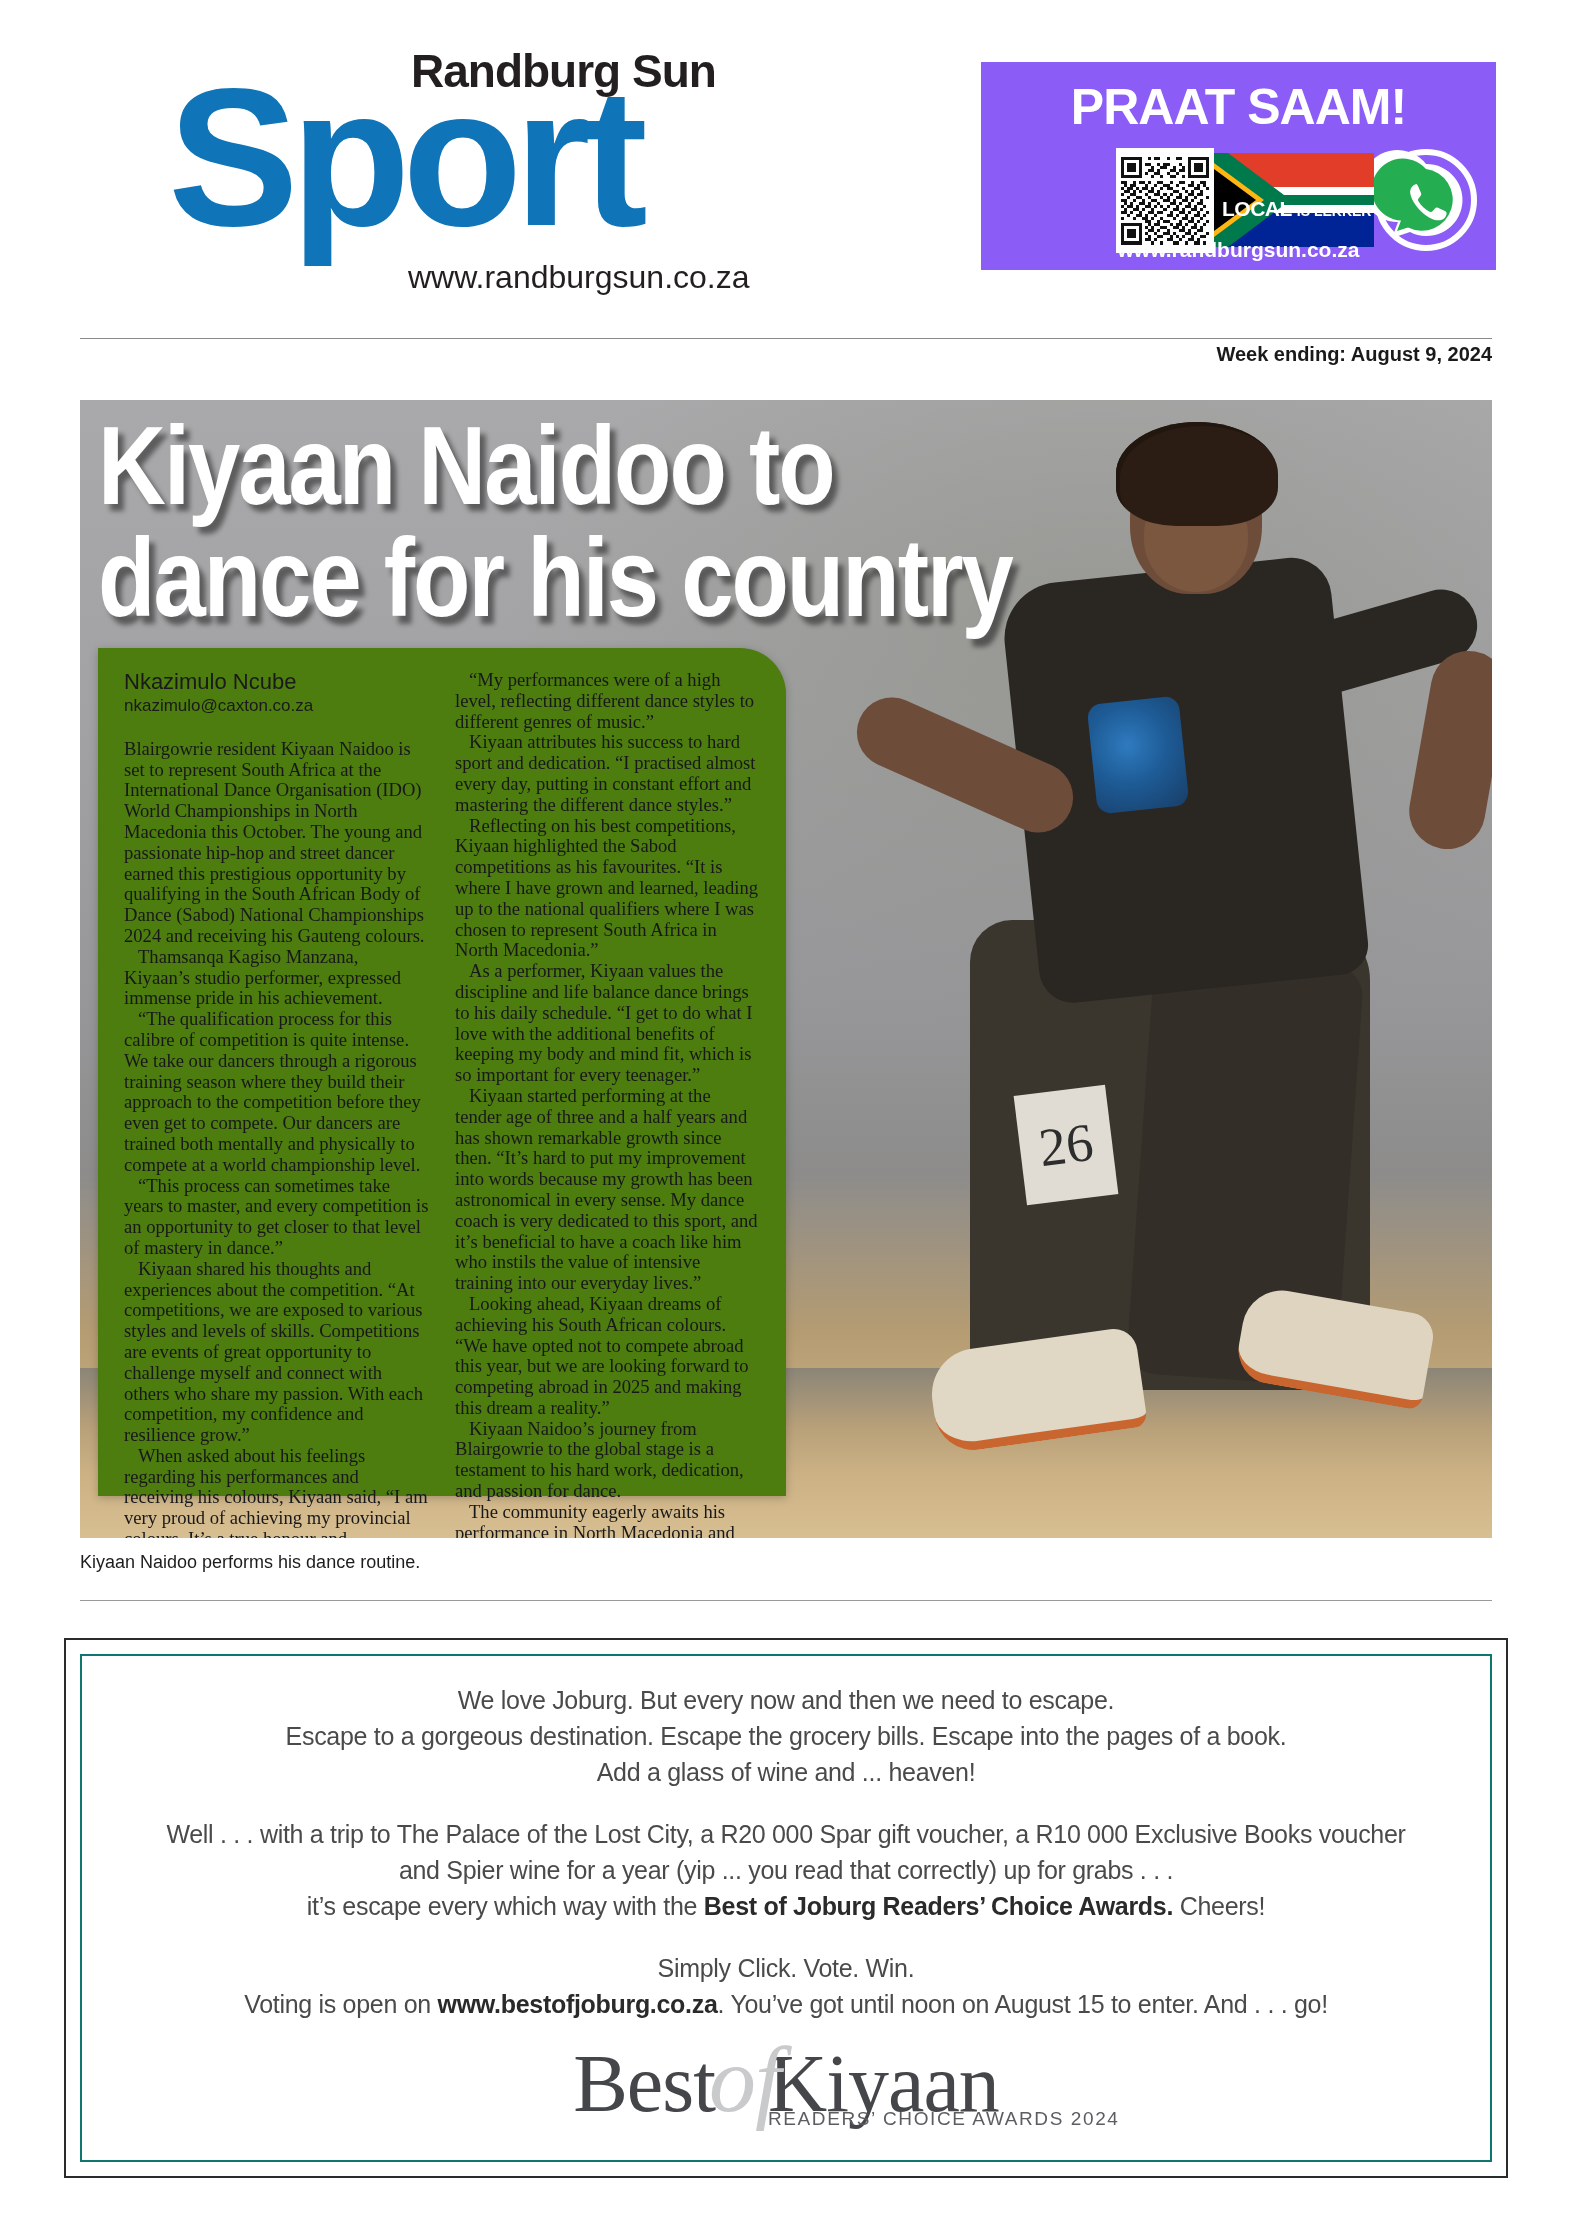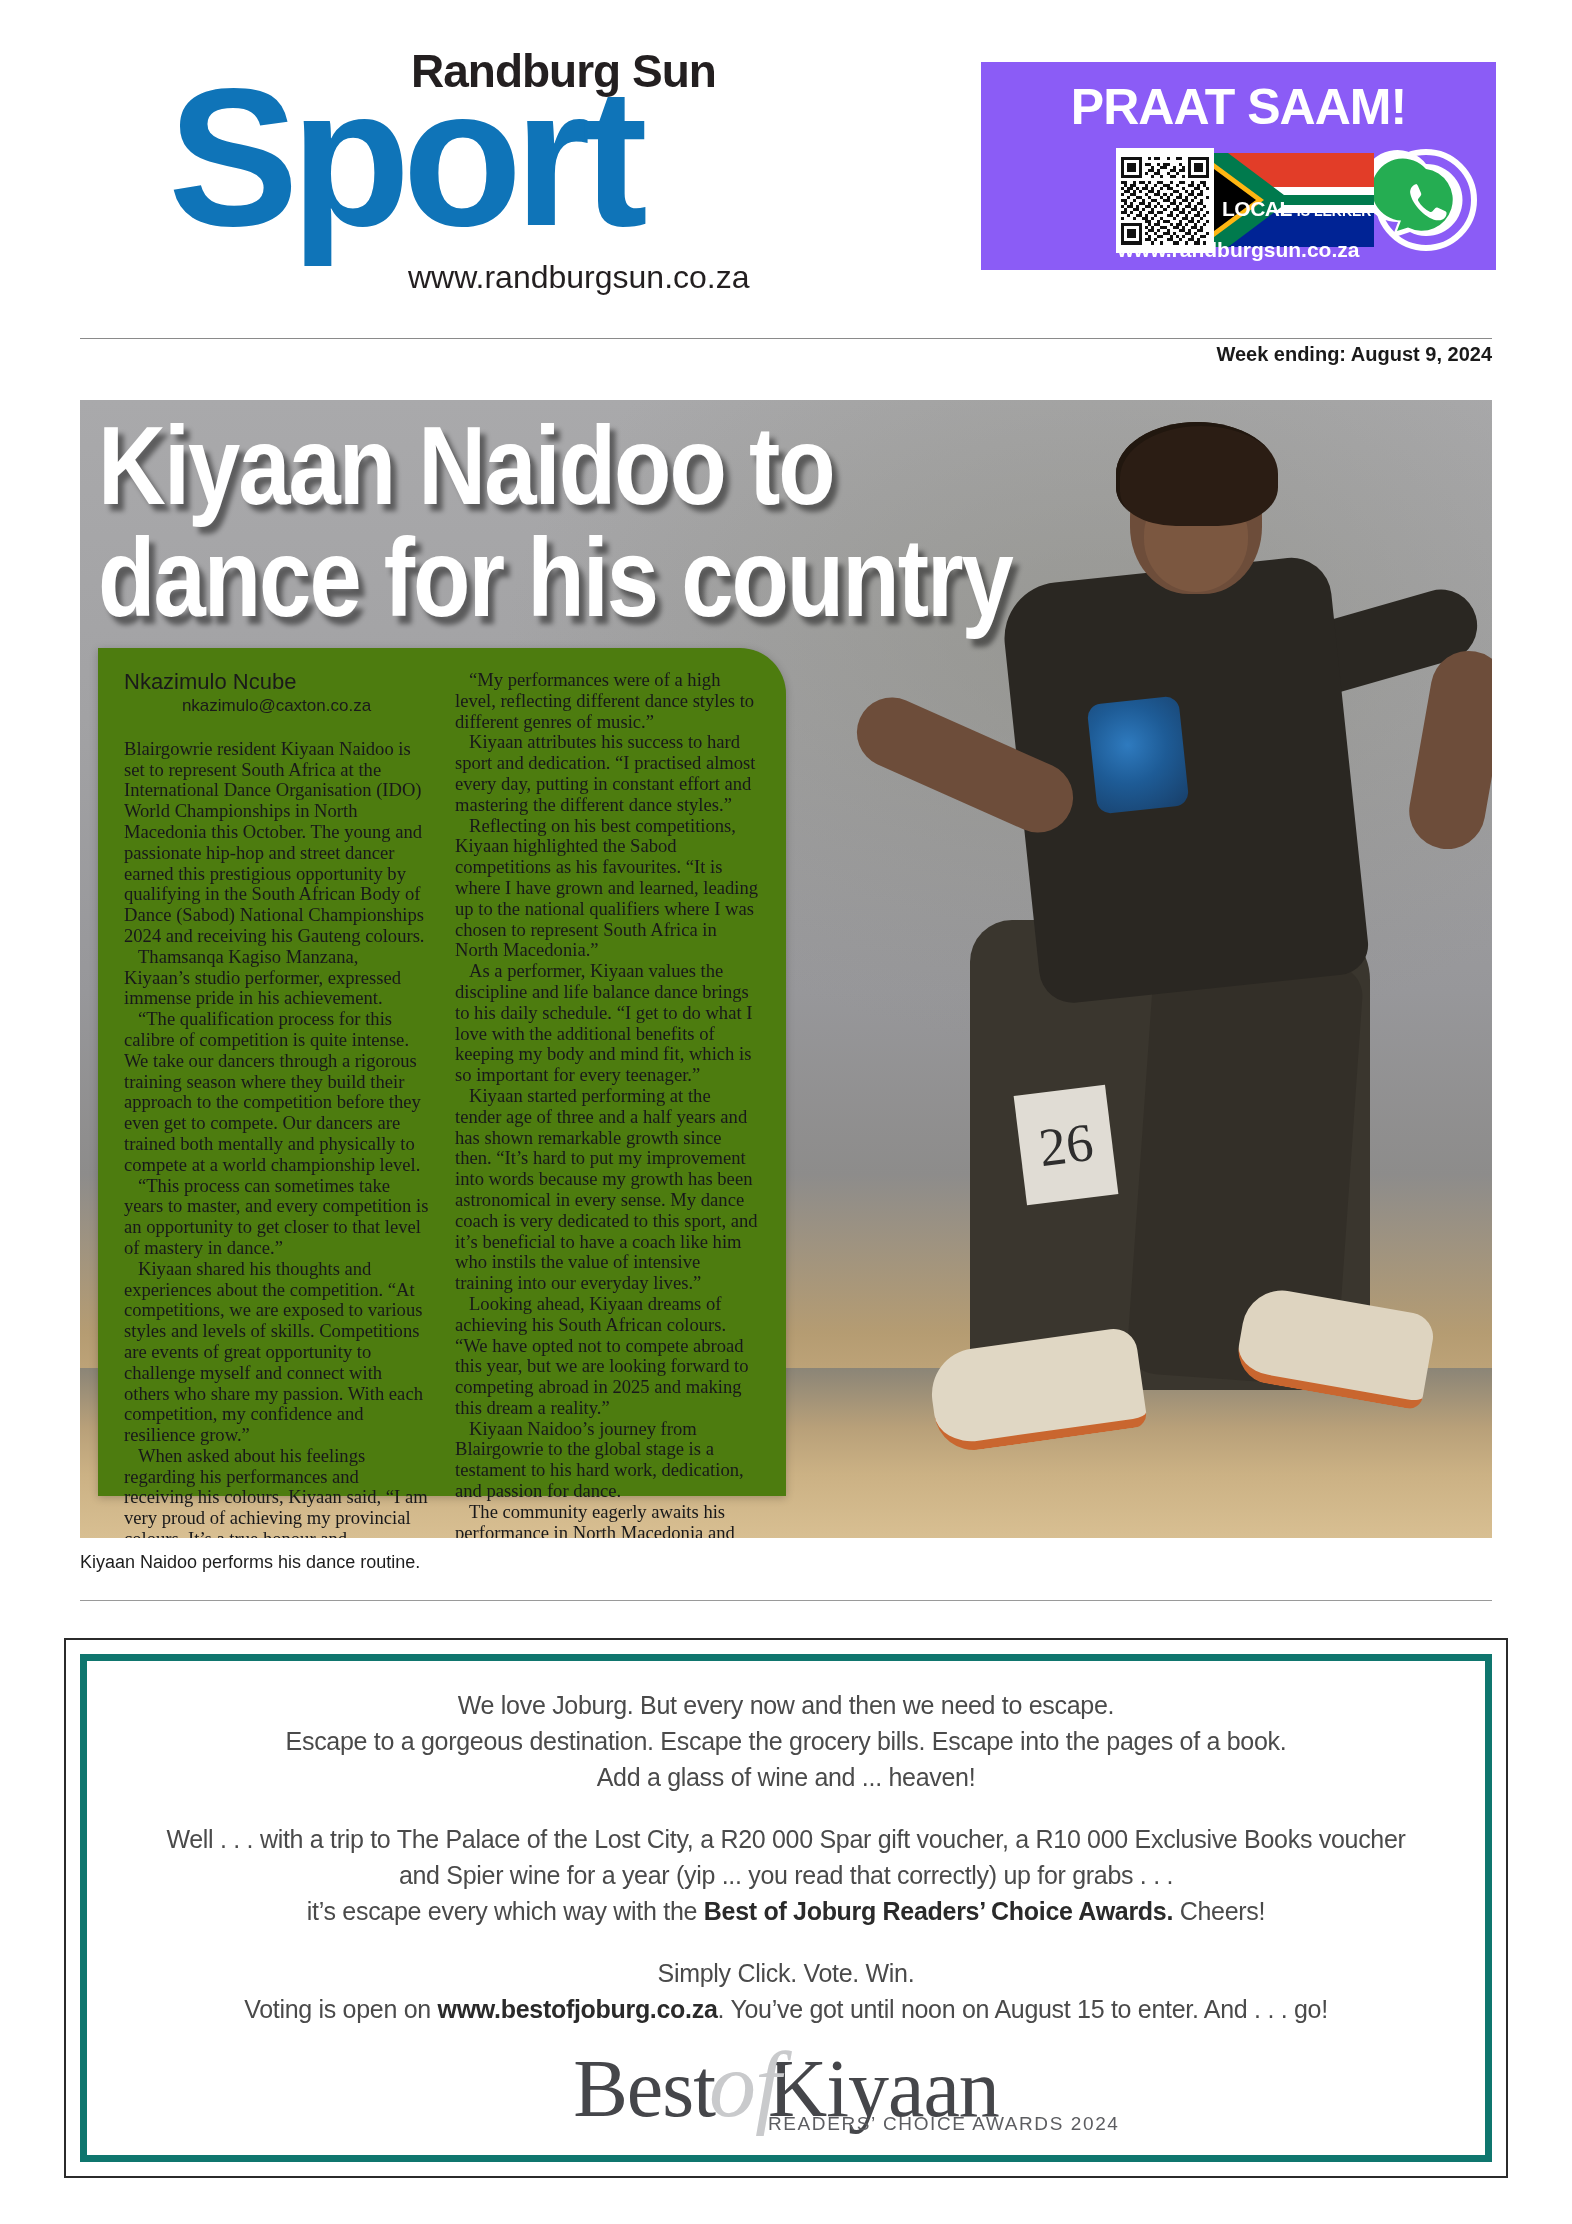--- a/index.html
+++ b/index.html
@@ -311,21 +311,20 @@
     font-size: 22px;
     color: #1a1a1a;
     line-height: 24px;
   }
   .byline-email {
     font-family: "Liberation Sans", sans-serif;
     font-size: 17px;
     color: #1a1a1a;
     margin-top: 2px;
     margin-bottom: 22px;
-    text-align: center;
   }
   .col {
     width: 310px;
     font-family: "Liberation Serif", serif;
     font-size: 18.6px;
     line-height: 20.8px;
     color: #18181a;
     text-align: left;
   }
   .col p { margin: 0; text-indent: 14px; }
@@ -355,21 +354,21 @@
     top: 1638px;
     width: 1444px;
     height: 540px;
     border: 2px solid #2b2b2b;
     box-sizing: border-box;
     background: #fff;
   }
   .ad-inner {
     position: absolute;
     left: 14px; top: 14px; right: 14px; bottom: 14px;
-    border: 7px solid #0f766e;
+    border: 2px solid #0f766e;
     box-sizing: border-box;
     padding: 26px 40px;
     text-align: center;
   }
   .ad-line {
     font-family: "Liberation Sans", sans-serif;
     font-weight: normal;
     font-size: 25px;
     line-height: 36px;
     color: #4a4a4a;

